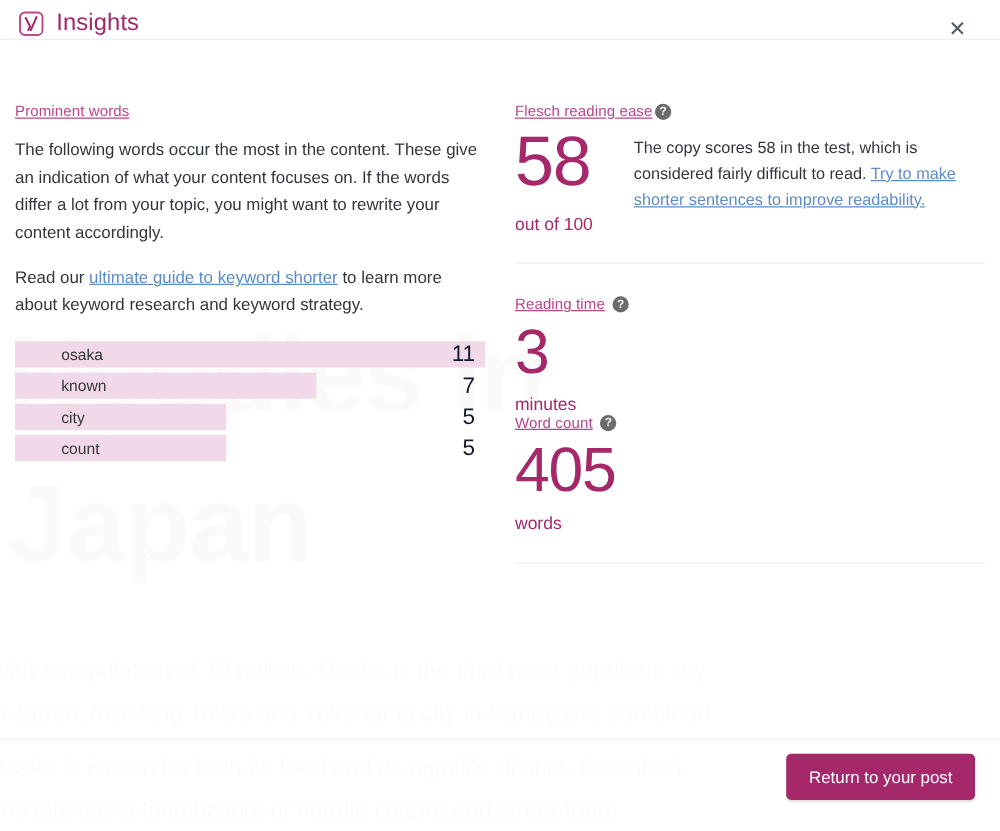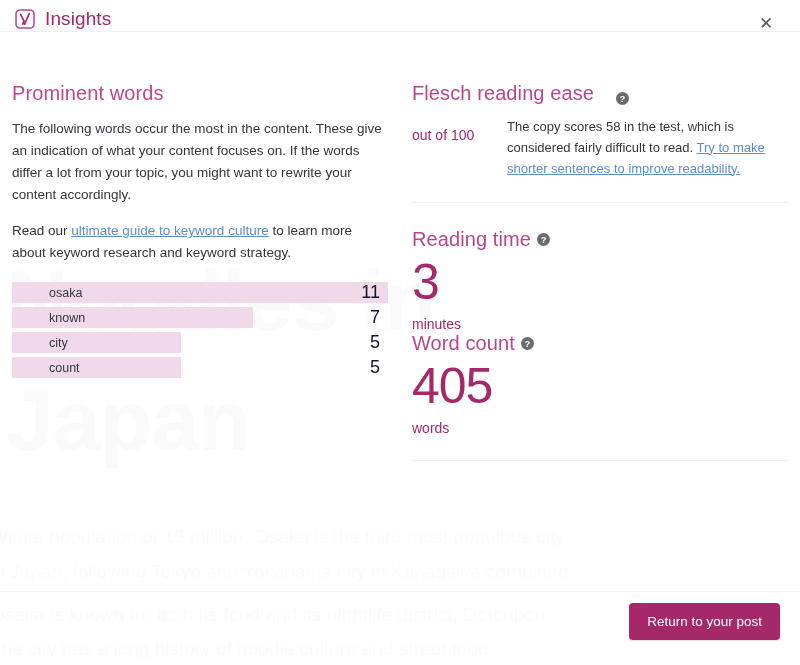--- a/index.html
+++ b/index.html
@@ -130,25 +130,26 @@
     width: 376px;
   }
   .col-right {
     position: absolute;
     left: 412px;
     top: 34px;
     width: 376px;
   }
 
   .section-title {
-    font-size: 20px;
+    font-size: 12px;
     color: #c0468d;
     font-weight: 400;
     margin: 0 0 13px 0;
     letter-spacing: 0.1px;
+    text-decoration: underline;
   }
   .section-title.plum { color: #b7478c; }
 
   .body-text {
     font-size: 13.5px;
     line-height: 1.62;
     color: #32373c;
     margin: 0 0 15px 0;
   }
   .body-text:last-of-type { margin-bottom: 0; }
@@ -199,21 +200,21 @@
     top: 0;
     line-height: 21px;
     font-size: 18px;
     color: #0f172a;
   }
 
   
   .flesch-head {
     display: flex;
     align-items: flex-end;
-    gap: 22px;
+    gap: 2px;
     margin-bottom: 6px;
   }
   .help-icon {
     display: inline-block;
     width: 13px;
     height: 13px;
     border-radius: 50%;
     background: #6b6b6b;
     color: #ffffff;
     font-size: 9.5px;
@@ -341,21 +342,21 @@
     <button class="close-btn">✕</button>
   </div>
 
   <div class="panel-body">
 
     <div class="col-left">
       <h2 class="section-title">Prominent words</h2>
 
       <p class="body-text">The following words occur the most in the content. These give an indication of what your content focuses on. If the words differ a lot from your topic, you might want to rewrite your content accordingly.</p>
 
-      <p class="body-text"><span>Read our </span><a href="#" class="inline-link">ultimate guide to keyword culture</a><span> to learn more about keyword research and keyword strategy.</span></p>
+      <p class="body-text"><span>Read our </span><a href="#" class="inline-link">ultimate guide to keyword shorter</a><span> to learn more about keyword research and keyword strategy.</span></p>
 
       <div class="word-list">
 
         <div class="word-row">
           <div class="word-bar-track">
             <div class="word-bar-fill" style="width: 100%;"></div>
           </div>
           <span class="word-label">osaka</span>
           <span class="word-count">11</span>
         </div>
@@ -389,20 +390,21 @@
 
     <div class="col-right">
 
       <div class="flesch-head">
         <h2 class="section-title plum" style="margin:0;">Flesch reading ease</h2>
         <span class="help-icon">?</span>
       </div>
 
       <div class="flesch-row">
         <div class="score-box">
+          <div class="score-number">58</div>
           <div class="score-sub">out of 100</div>
         </div>
         <div class="score-desc"><span>The copy scores 58 in the test, which is considered fairly difficult to read. </span><a href="#" class="inline-link">Try to make shorter sentences to improve readability.</a></div>
       </div>
 
       <hr class="hr hr-1">
 
       <div class="stats-row">
 
         <div class="stat">

